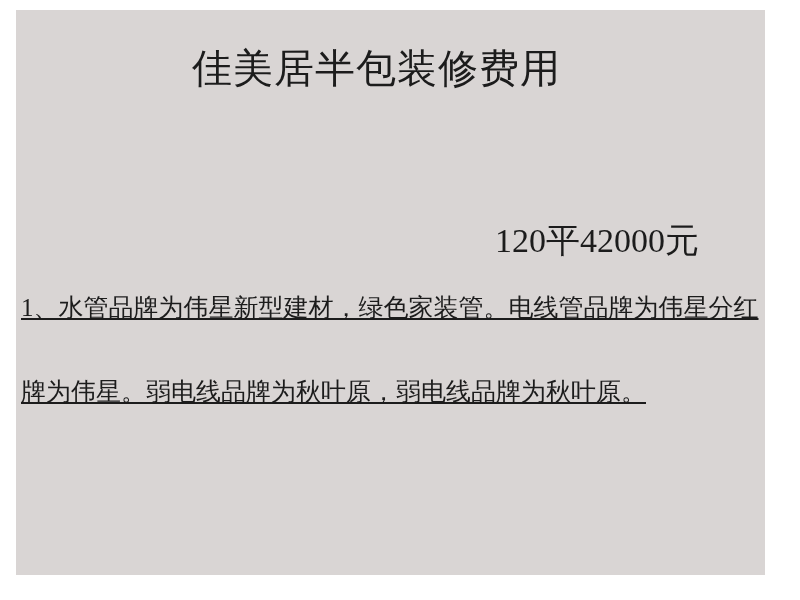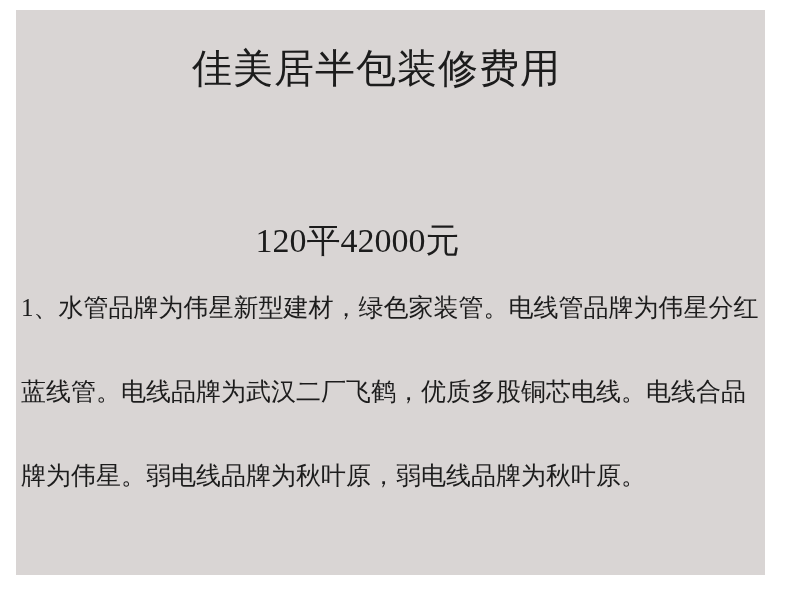--- a/index.html
+++ b/index.html
@@ -36,53 +36,53 @@
     line-height: 46px;
     font-weight: 400;
     letter-spacing: 1px;
     white-space: pre-wrap;
   }
   .prices {
     position: absolute;
     top: 128px;
     left: 0;
     right: 66px;
-    text-align: center;
+    text-align: right;
     font-size: 34px;
     line-height: 41px;
     white-space: pre-wrap;
   }
   .notes {
     position: absolute;
     top: 228px;
     left: 5px;
     right: 4px;
     font-size: 25px;
     line-height: 28px;
     white-space: pre-wrap;
   }
   .note-line {
     min-height: 28px;
+    text-decoration: underline;
   }
 </style>
 </head>
 <body>
 
 <div class="page">
   <div class="panel">
 
     <div class="title">佳美居半包装修费用</div>
 
     <div class="prices">
       <div>120平42000元</div>
     </div>
 
     <div class="notes">
       <div class="note-line">1、水管品牌为伟星新型建材，绿色家装管。电线管品牌为伟星分红</div>
-      <div class="note-line">蓝线管。电线品牌为武汉二厂飞鹤，优质多股铜芯电线。电线合品</div>
       <div class="note-line">牌为伟星。弱电线品牌为秋叶原，弱电线品牌为秋叶原。</div>
       
       
       
       
       
       
       
     </div>
 

